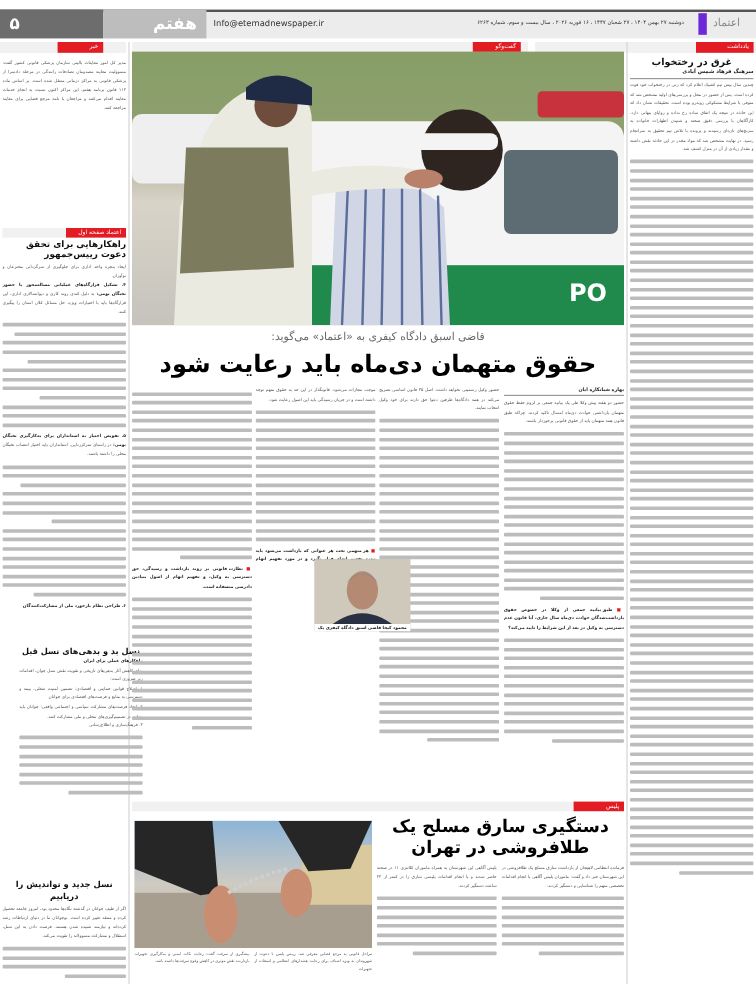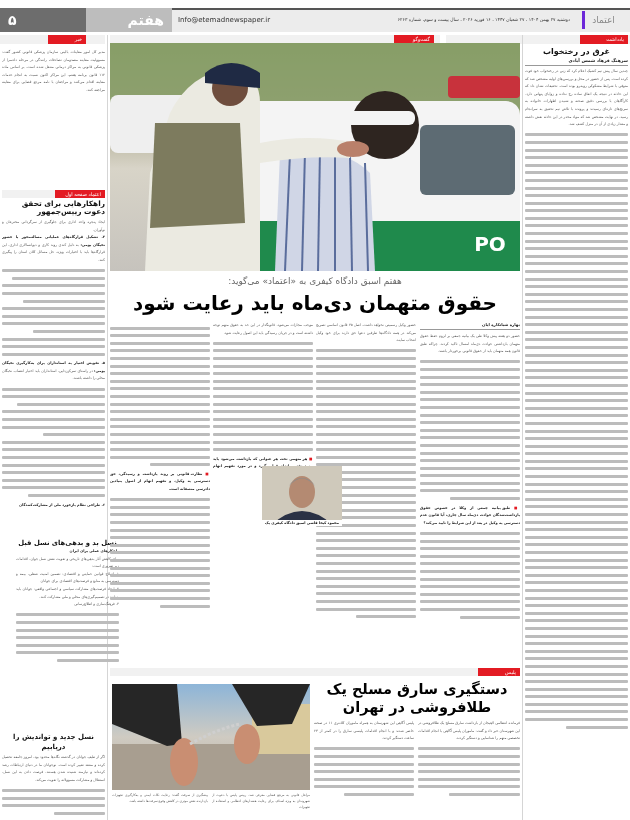--- a/index.html
+++ b/index.html
@@ -5,21 +5,21 @@
   *{box-sizing:border-box;margin:0;padding:0;}
   html,body{width:630px;height:820px;background:#fff;overflow:hidden;}
   body{font-family:"DejaVu Sans",sans-serif;color:#222;position:relative;direction:rtl;}
   .abs{position:absolute;}
   
   .topbar{position:absolute;left:0;top:8px;width:630px;height:24px;background:#ececec;border-top:2px solid #555;}
   .page-no{position:absolute;left:0;top:8px;width:86px;height:24px;background:#6d6d6d;color:#fff;font-size:14px;font-weight:bold;text-align:left;padding-left:8px;line-height:24px;direction:ltr;}
   .section-name{position:absolute;left:86px;top:8px;width:86px;height:24px;background:#bdbdbd;color:#fff;font-size:14px;font-weight:bold;text-align:right;padding-right:8px;line-height:24px;}
   .email{position:absolute;left:178px;top:8px;height:24px;line-height:24px;font-size:7px;direction:ltr;color:#333;}
   .dateline{position:absolute;right:60px;top:8px;height:24px;line-height:24px;font-size:4.5px;color:#333;white-space:nowrap;}
-  .logo{position:absolute;right:8px;top:11px;width:40px;height:18px;font-size:9px;color:#888;text-align:center;line-height:18px;border-left:3px solid #6d28d9;}
+  .logo{position:absolute;right:8px;top:11px;width:40px;height:18px;font-size:9px;color:#888;text-align:center;line-height:18px;border-left:7px solid #6d28d9;}
   .sec-bar{position:absolute;top:35px;height:9px;background:#f1f1f1;}
   .tag{position:absolute;top:35px;height:9px;background:#e31b23;color:#fff;font-size:5px;line-height:9px;padding:0 4px;text-align:right;}
   .col{position:absolute;overflow:hidden;}
   .vline{position:absolute;width:1px;background:#d5d5d5;}
   .hl{font-weight:bold;text-align:center;color:#111;}
   .txt{font-size:3.6px;line-height:7.6px;color:#555;text-align:justify;}
   .txt b{color:#222;}
   .filler span{display:block;height:3px;background:#bcbcbc;margin:4.6px 0;border-radius:1px;}
   .photo{position:absolute;overflow:hidden;}
 </style>
@@ -136,21 +136,21 @@
       <line x1="240" y1="112" x2="242" y2="228"></line>
         <line x1="255" y1="120" x2="258" y2="228"></line>
     </g>
     <circle cx="275" cy="82" r="34" fill="#2e2520"></circle>
     <rect x="235" y="68" width="70" height="14" rx="6" fill="#f4f4f4"></rect>
     <path d="M150 100 Q200 90 245 100 L240 115 Q200 112 150 120 Z" fill="#ebeae1"></path>
     <ellipse cx="243" cy="106" rx="16" ry="8" fill="#b9806a"></ellipse>
   </svg>
 </div>
 
-<div class="abs hl" style="left:110px;top:274px;width:410px;font-size:9px;line-height:14px;font-weight:normal;color:#666;">هفتم اسبق دادگاه کیفری به «اعتماد» می‌گوید:</div>
+<div class="abs hl" style="left:110px;top:274px;width:410px;font-size:9px;line-height:14px;font-weight:normal;color:#666;">قاضی اسبق دادگاه کیفری به «اعتماد» می‌گوید:</div>
 <div class="abs hl" style="left:110px;top:290px;width:410px;font-size:20px;line-height:26px;color:#000;">حقوق متهمان دی‌ماه باید رعایت شود</div>
 
 <div class="col" style="left:420px;top:322px;width:100px;height:335px;">
   <div style="font-size:4px;font-weight:bold;color:#222;border-bottom:1px solid #999;padding-bottom:2px;">بهاره شبانکاره ایان</div>
   <div class="txt" style="margin-top:3px;">حضور دو هفته پیش وکلا طی یک بیانیه جمعی بر لزوم حفظ حقوق متهمان بازداشتی حوادث دی‌ماه امسال تاکید کردند. چراکه طبق قانون همه متهمان باید از حقوق قانونی برخوردار باشند.</div>
   <div class="filler">
       <span></span>
       <span></span>
       <span></span>
       <span></span>

